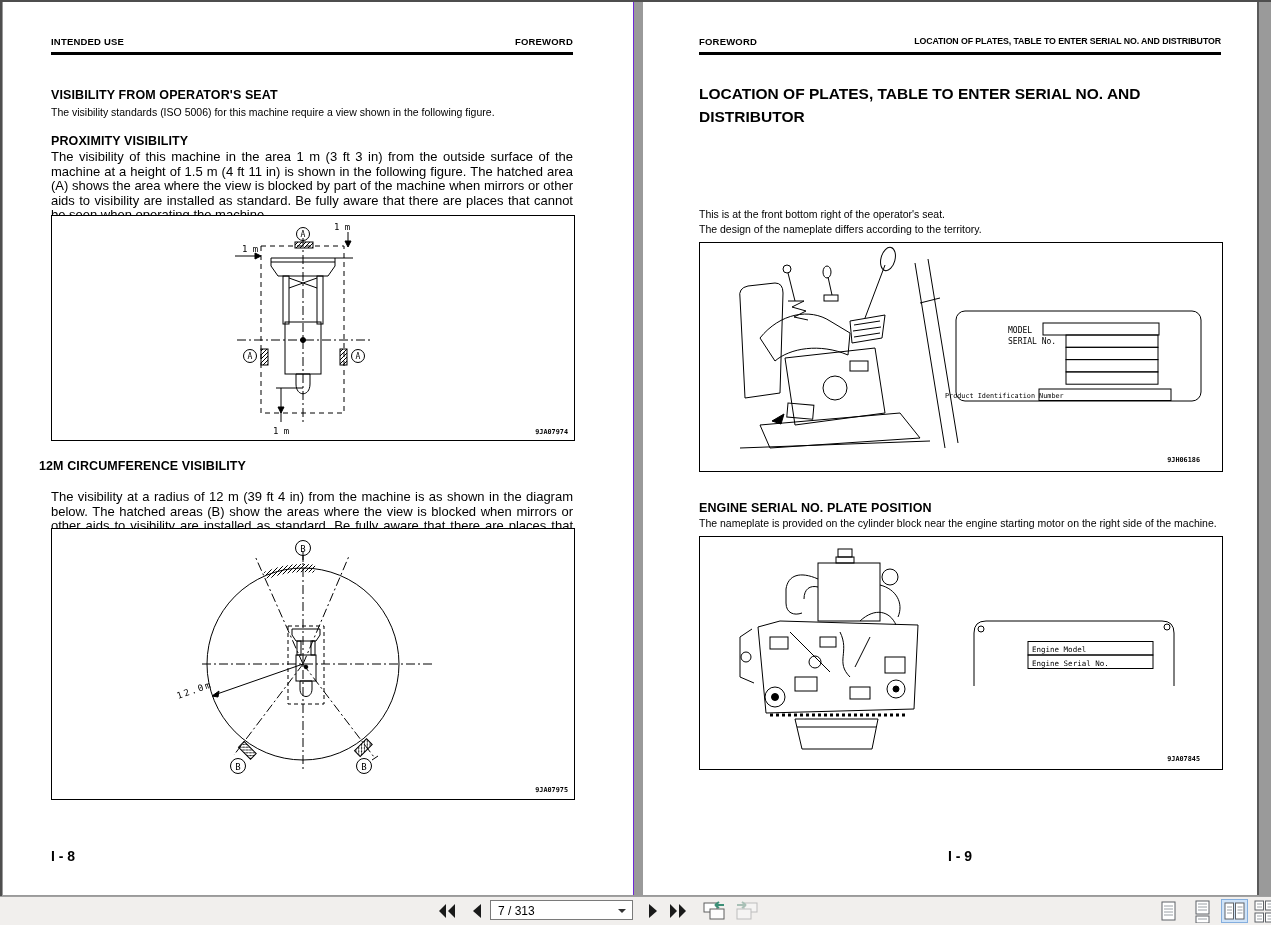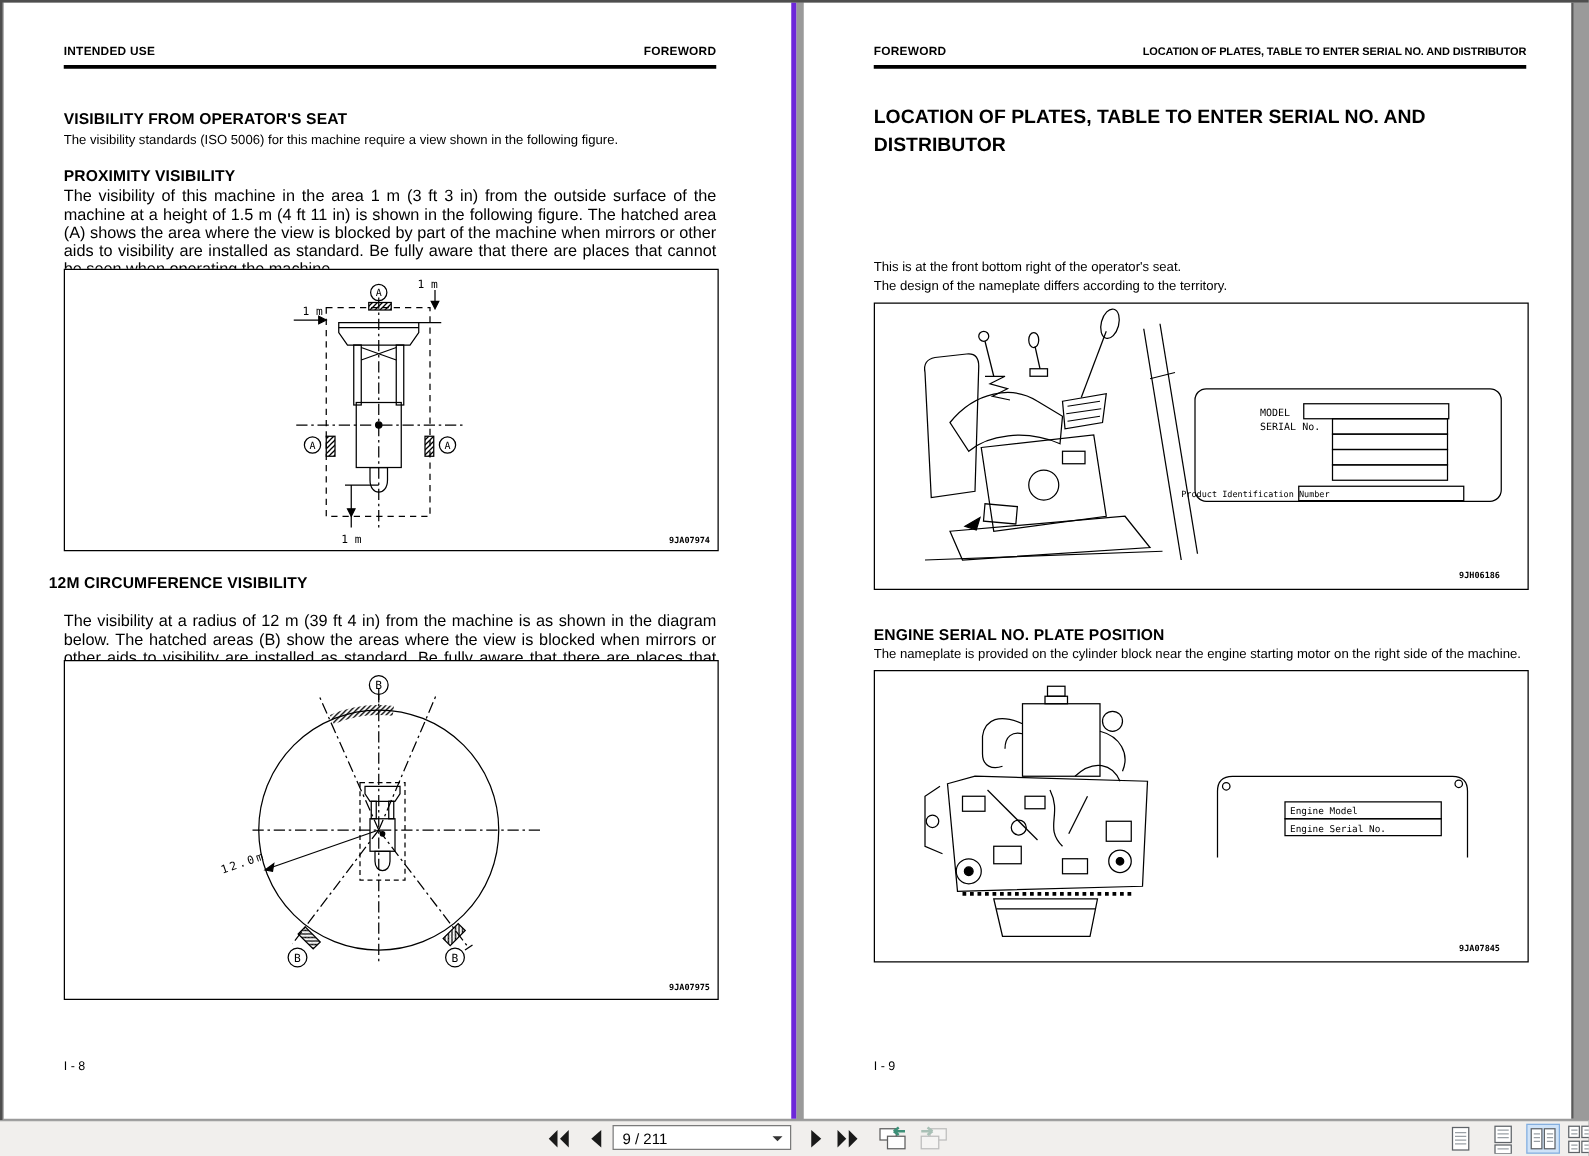--- a/index.html
+++ b/index.html
@@ -1,34 +1,34 @@
 <!DOCTYPE html>
 <html><head>
 <meta charset="utf-8">
 <style>
   html,body{margin:0;padding:0;}
   body{width:1271px;height:925px;overflow:hidden;position:relative;background:#9a9a9a;
        font-family:"Liberation Sans",sans-serif;color:#000;}
   .frame{position:absolute;inset:0;border-top:2px solid #4e4e4e;border-left:2px solid #4e4e4e;pointer-events:none;z-index:50;}
   .page{position:absolute;top:2px;height:893px;background:#fff;}
-  .page-left{left:3px;width:630px;border-right:4px solid #6d28d9;}
+  .page-left{left:3px;width:630px;border-right:1px solid #6d28d9;}
   .page-right{left:643px;width:614px;border-right:2px solid #595959;}
   .abs{position:absolute;}
   .hdr{left:48px;width:522px;top:34px;display:flex;justify-content:space-between;font-weight:bold;font-size:9.5px;letter-spacing:.2px;}
   .hdr2{left:56px;}
   .hdr .r{font-size:8.8px;letter-spacing:-0.1px;}
   .rule{height:2.5px;background:#000;left:48px;width:522px;top:50px;}
   .rule2{left:56px;}
   h1,h2,p{margin:0;}
   .h1{font-size:15.5px;font-weight:bold;line-height:23px;width:480px;}
   .h2{font-size:12.5px;font-weight:bold;letter-spacing:.1px;}
   .body{font-size:13px;line-height:14.6px;width:522px;text-align:justify;}
   .line{font-size:10.5px;line-height:15px;white-space:nowrap;}
   .figure{border:1px solid #000;background:#fff;}
-  .pagefoot{font-size:10px;font-weight:normal;}
+  .pagefoot{font-size:14px;font-weight:bold;}
   svg text{font-family:"DejaVu Sans Mono",monospace;fill:#000;}
   
   .toolbar{position:absolute;left:0;right:0;bottom:0;height:28px;background:#f1efed;border-top:1px solid #a0a0a0;z-index:60;}
   .tbtn{position:absolute;top:3px;width:24px;height:22px;background:transparent;border:none;padding:0;cursor:pointer;display:flex;align-items:center;justify-content:center;}
   .combo{position:absolute;left:490px;top:3px;width:143px;height:20px;background:#fff;border:1px solid #7a7a7a;font-size:12px;line-height:20px;padding-left:7px;box-sizing:border-box;cursor:pointer;}
   .combo .caret{position:absolute;right:6px;top:8px;width:0;height:0;border-left:4px solid transparent;border-right:4px solid transparent;border-top:4px solid #333;}
   .vbtn{position:absolute;top:2px;width:27px;height:24px;background:transparent;border:1px solid transparent;padding:0;cursor:pointer;display:flex;align-items:center;justify-content:center;box-sizing:border-box;}
   .vbtn.sel{background:#cfe3f8;border:1px solid #84aede;}
 </style>
 </head>
@@ -254,38 +254,38 @@
           <circle cx="467" cy="90" r="3"></circle>
         <rect x="328" y="104.5" width="125" height="13.5"></rect>
         <rect x="328" y="118" width="125" height="13.5"></rect>
       </g>
       <text x="332" y="114.5" font-size="7.5">Engine Model</text>
       <text x="332" y="128.5" font-size="7.5">Engine Serial No.</text>
       <text x="500" y="224" font-size="6.8" text-anchor="end" font-weight="bold">9JA07845</text>
     </svg>
   </div>
 
-  <div class="abs pagefoot" style="left:56px;top:846px;width:522px;text-align:left">I - 9</div>
+  <div class="abs pagefoot" style="left:56px;top:846px;width:522px;text-align:center">I - 9</div>
 </div>
 
 <div class="toolbar">
   <button class="tbtn" style="left:435px" title="">
     <svg width="20" height="16" viewBox="0 0 20 16">
       <path d="M9,1 L2,8 L9,15 Z" fill="#1a1a1a"></path>
         <path d="M18,1 L11,8 L18,15 Z" fill="#1a1a1a"></path>
     </svg>
   </button>
   <button class="tbtn" style="left:465px">
     <svg width="12" height="16" viewBox="0 0 12 16">
       <path d="M10,1 L2,8 L10,15 Z" fill="#1a1a1a"></path>
     </svg>
   </button>
 
   <div class="combo">
-    <span>9 / 211</span>
+    <span>7 / 313</span>
     <span class="caret"></span>
   </div>
 
   <button class="tbtn" style="left:641px">
     <svg width="12" height="16" viewBox="0 0 12 16">
       <path d="M2,1 L10,8 L2,15 Z" fill="#1a1a1a"></path>
     </svg>
   </button>
   <button class="tbtn" style="left:666px">
     <svg width="20" height="16" viewBox="0 0 20 16">

